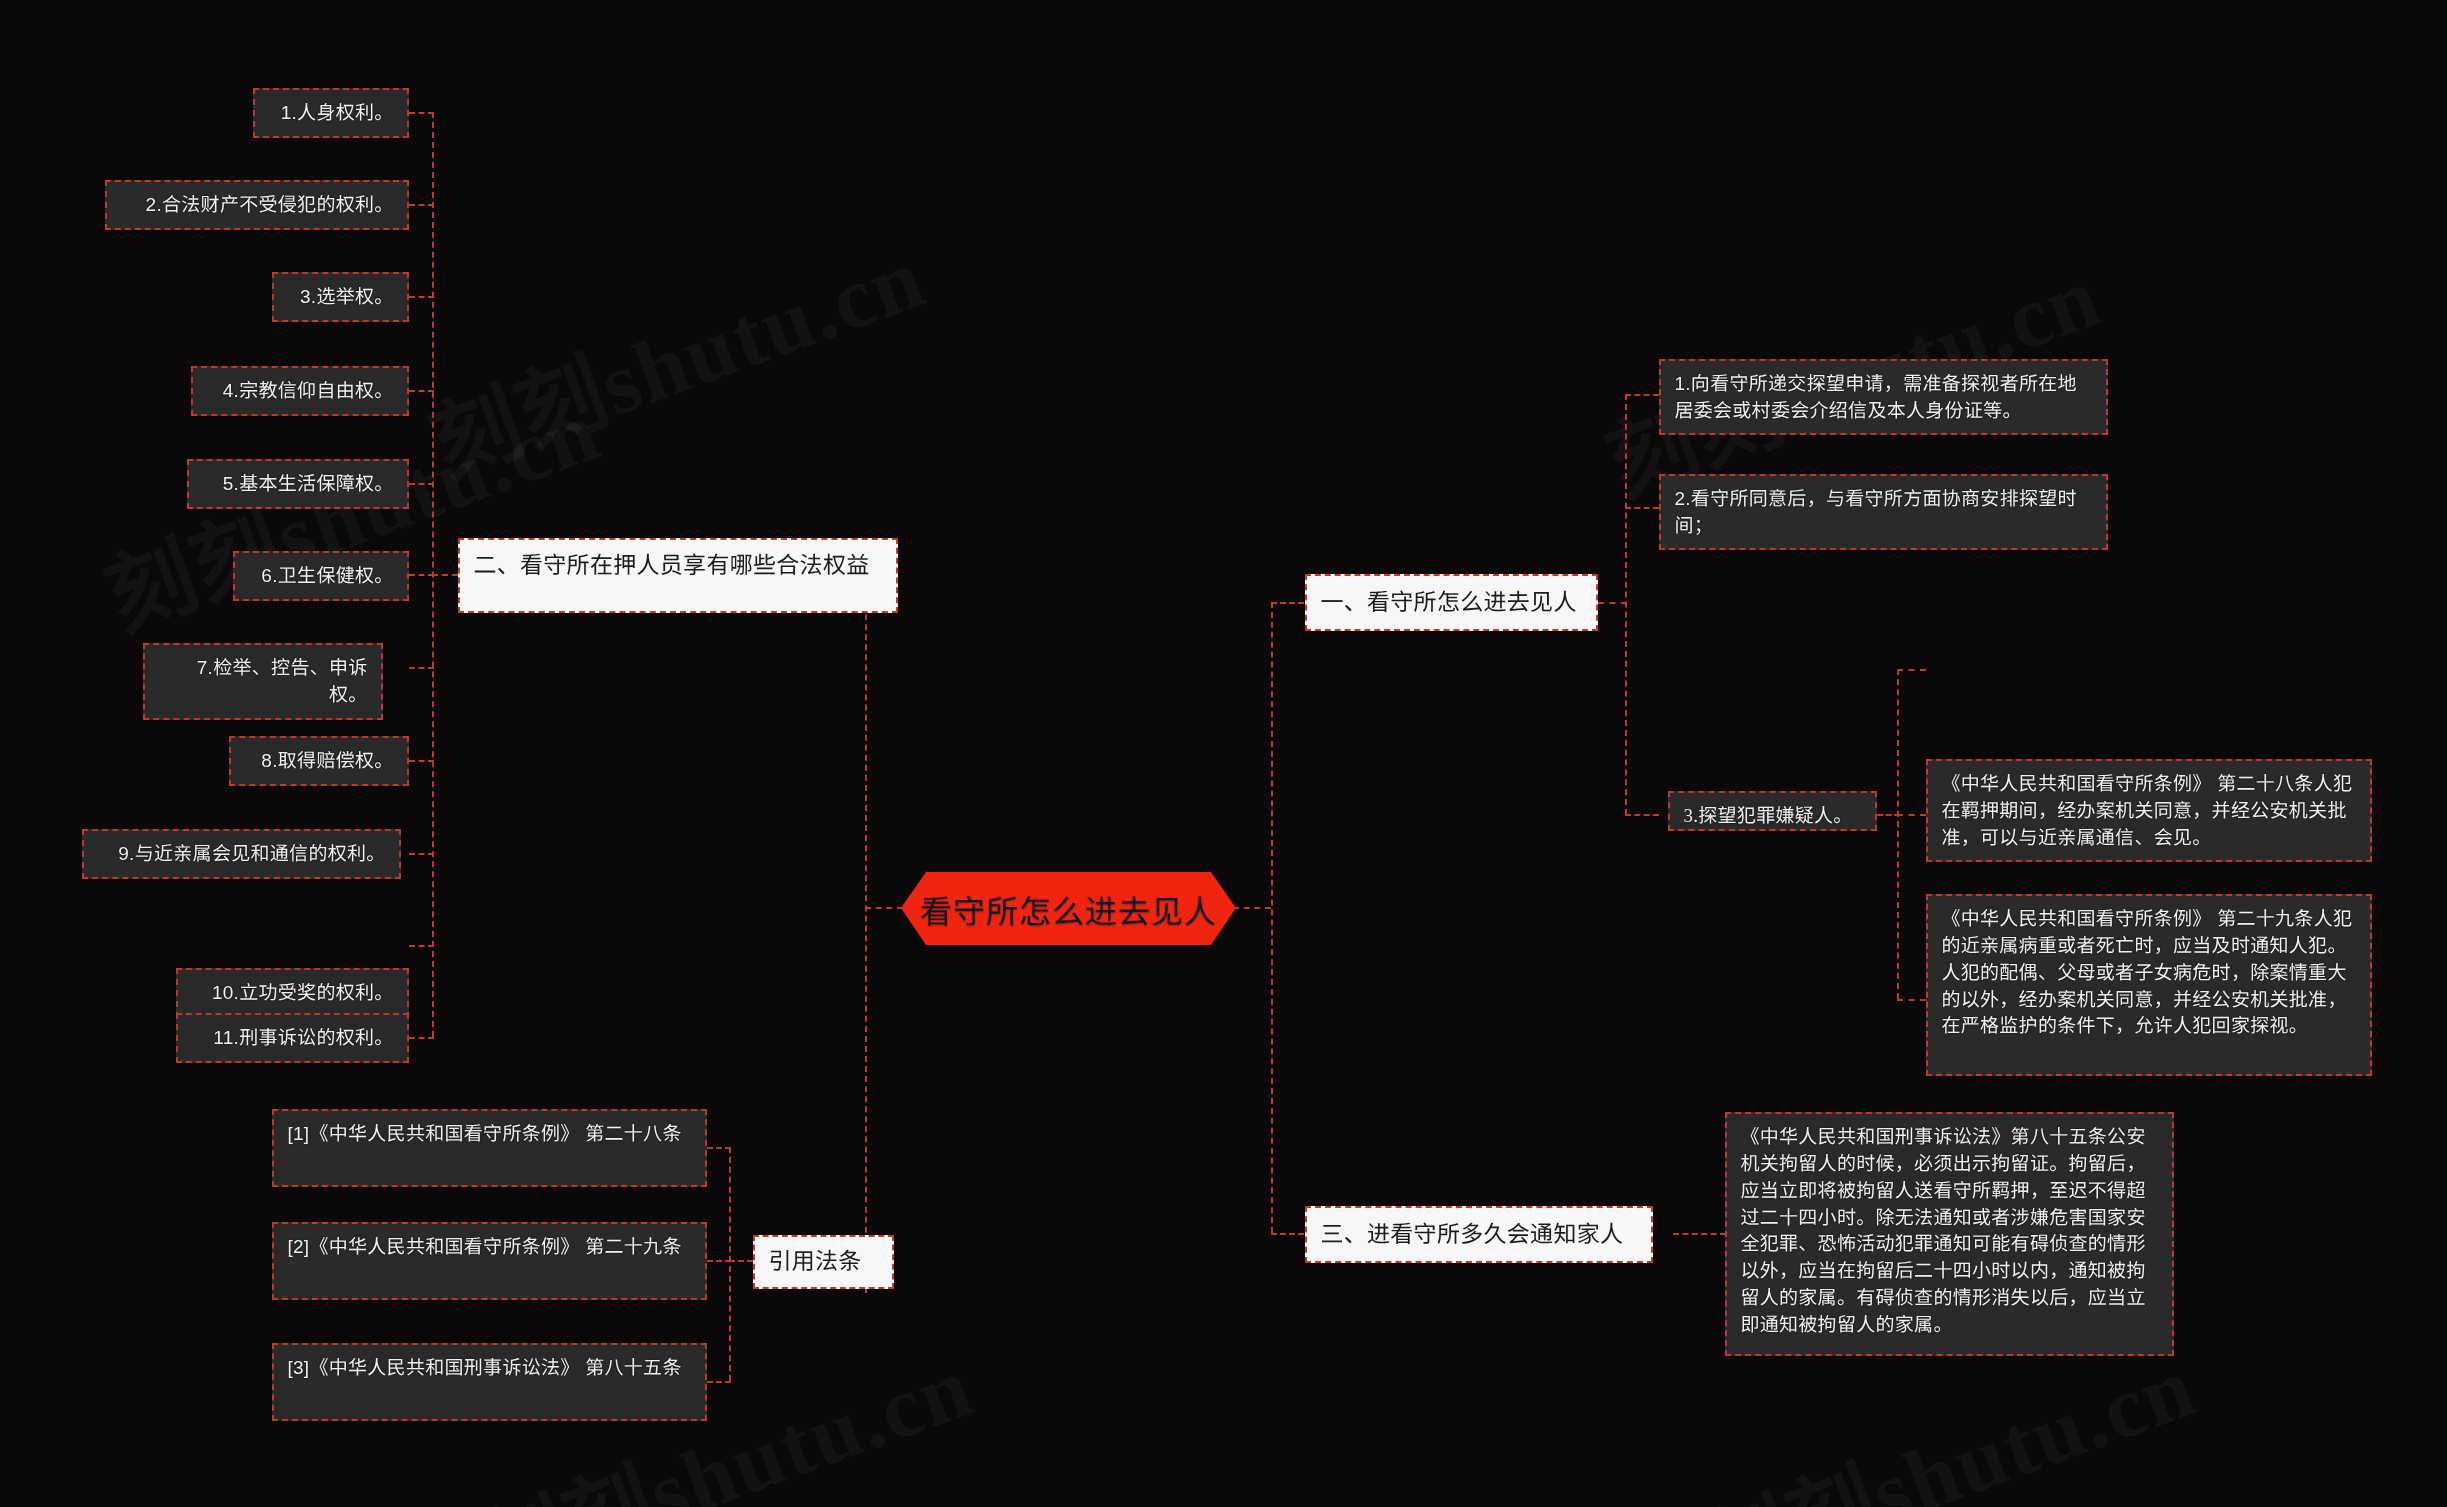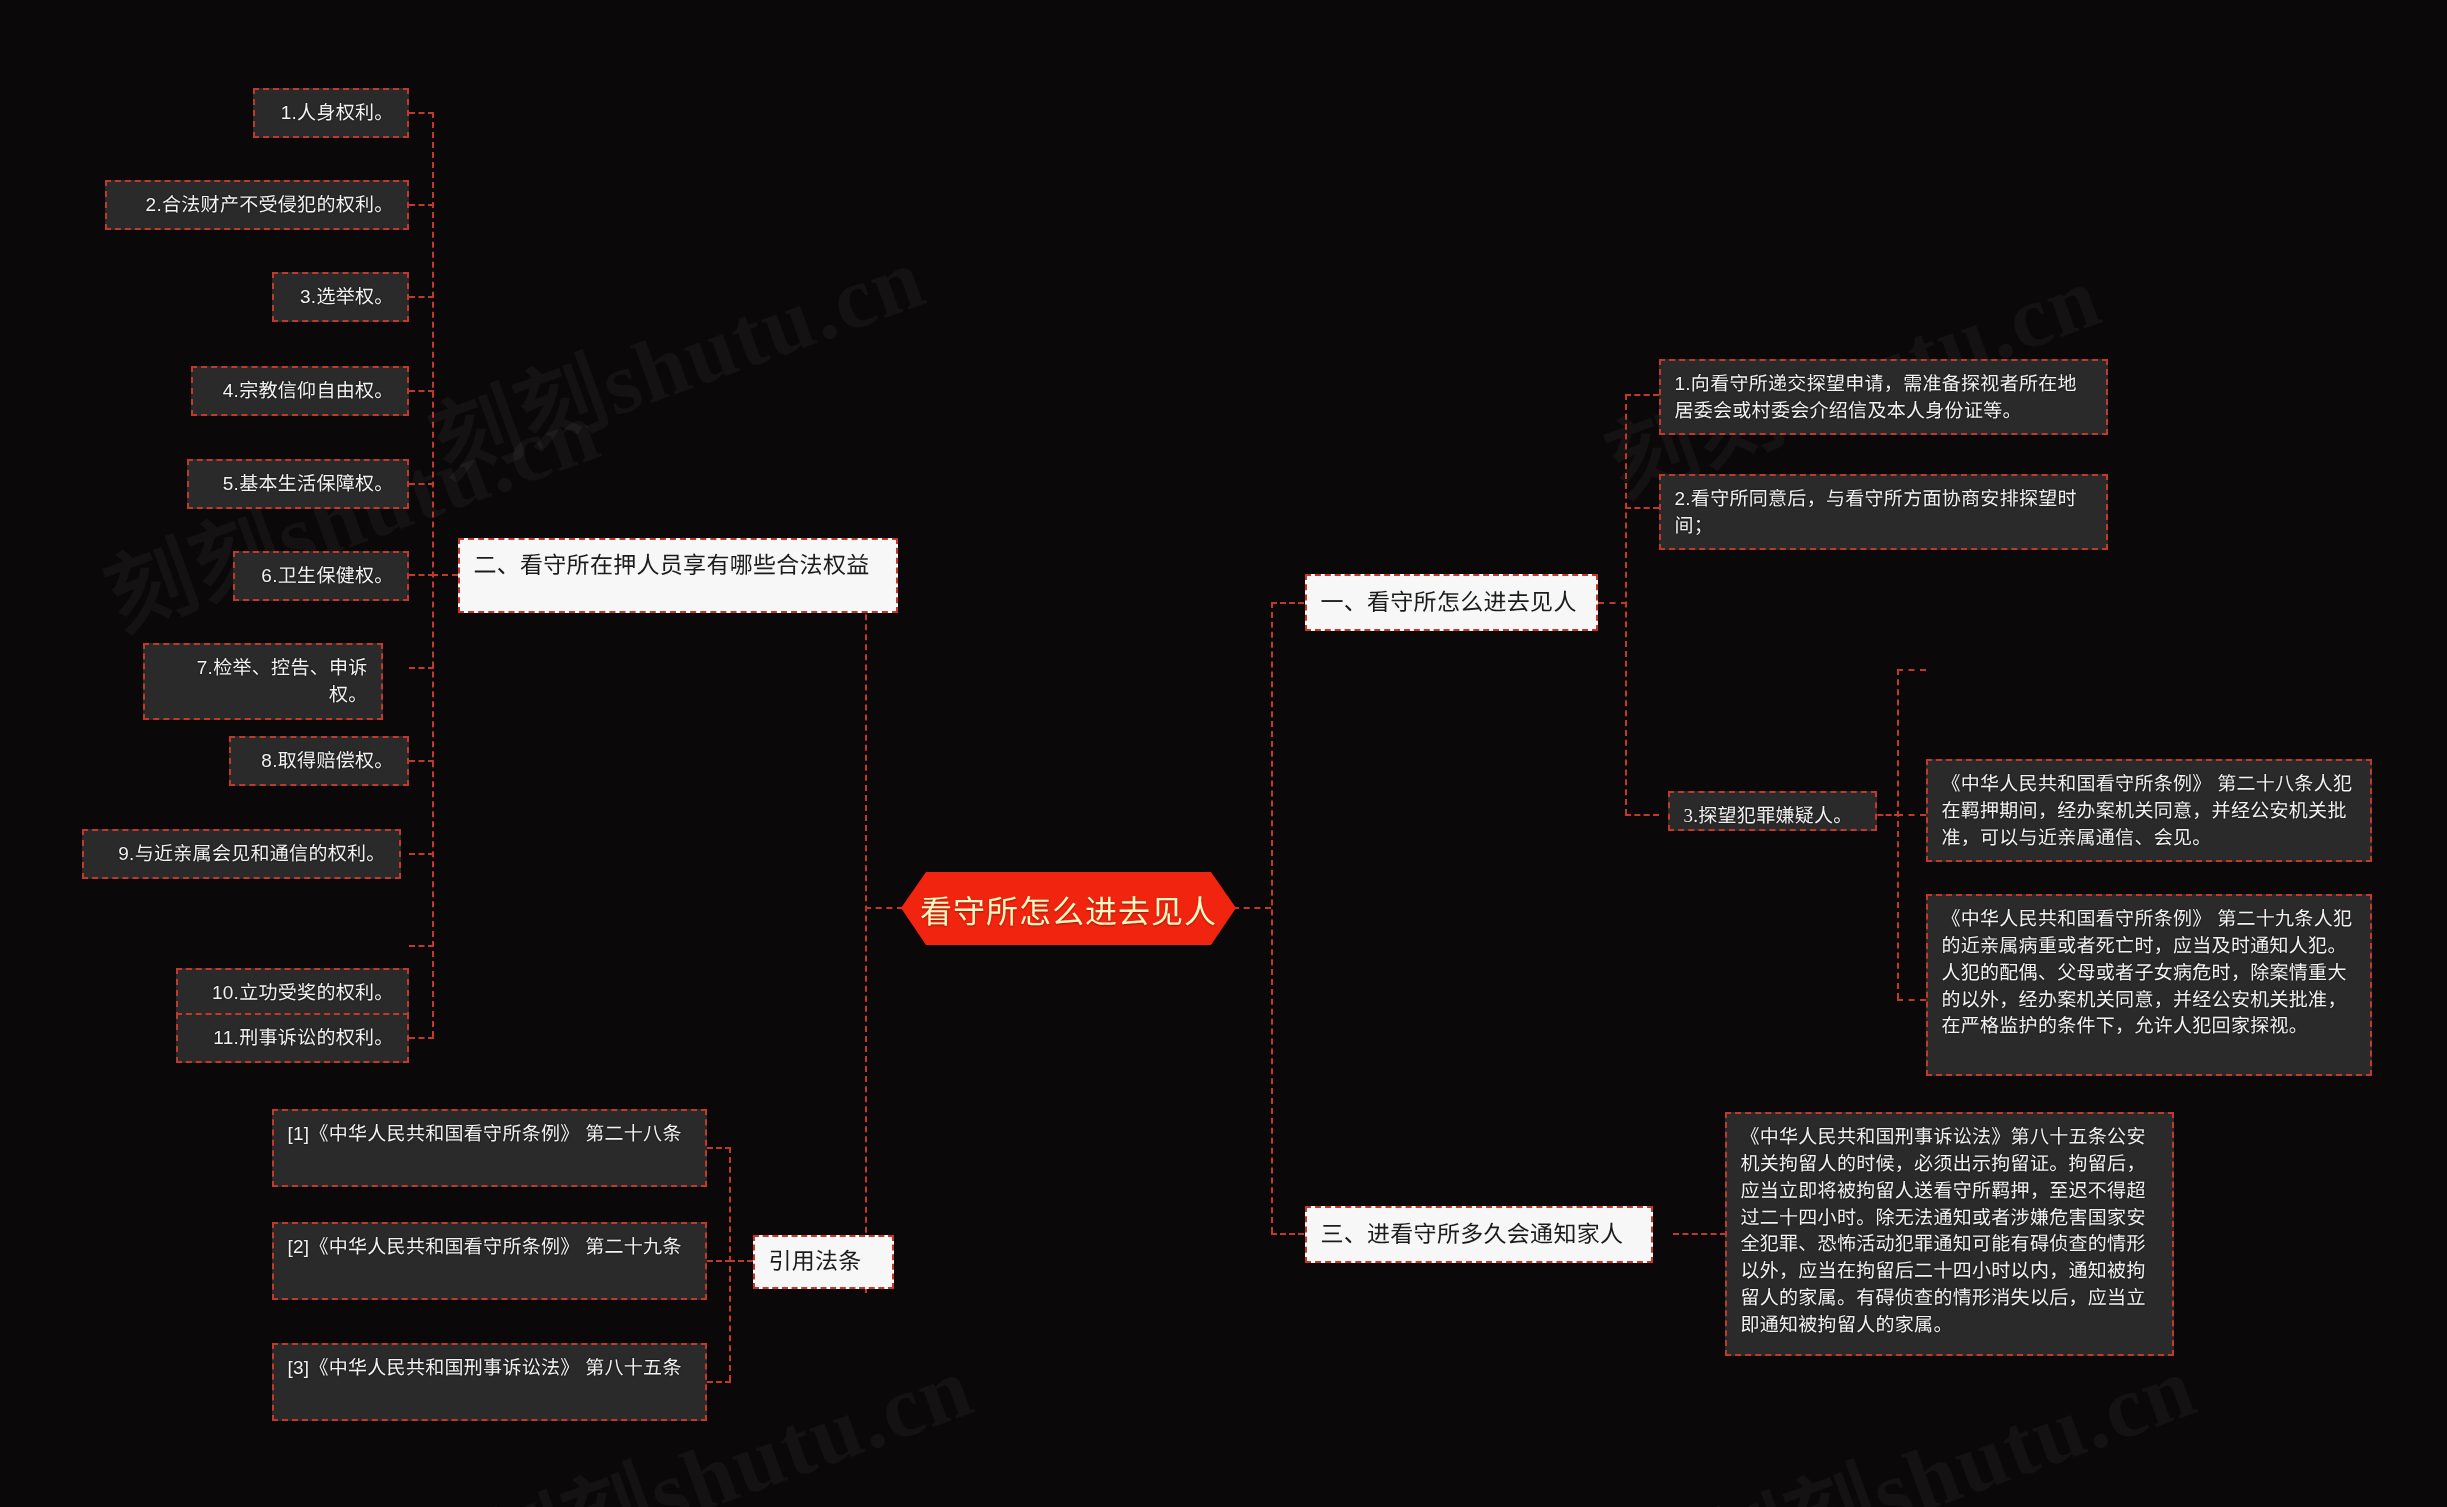--- a/index.html
+++ b/index.html
@@ -43,21 +43,21 @@
     font-size:23px;line-height:1.38;
   }
   .node.ctr{display:flex;align-items:center;}
   .node.right-al{text-align:right;}
 
   
   #root{
     position:absolute;
     left:901px;top:872px;width:335px;height:73px;
     background:#f0240f;
-    color:#fef9c3;
+    color:#0f172a;
     font-size:32px;
     font-weight:400;
     display:flex;align-items:center;justify-content:center;
     letter-spacing:1px;
     clip-path:polygon(25px 0,310px 0,335px 36px,310px 73px,25px 73px,0 36px);
     text-shadow:0 1px 1.9px rgba(0,0,0,.35);
   }
 </style>
 </head>
 <body>

